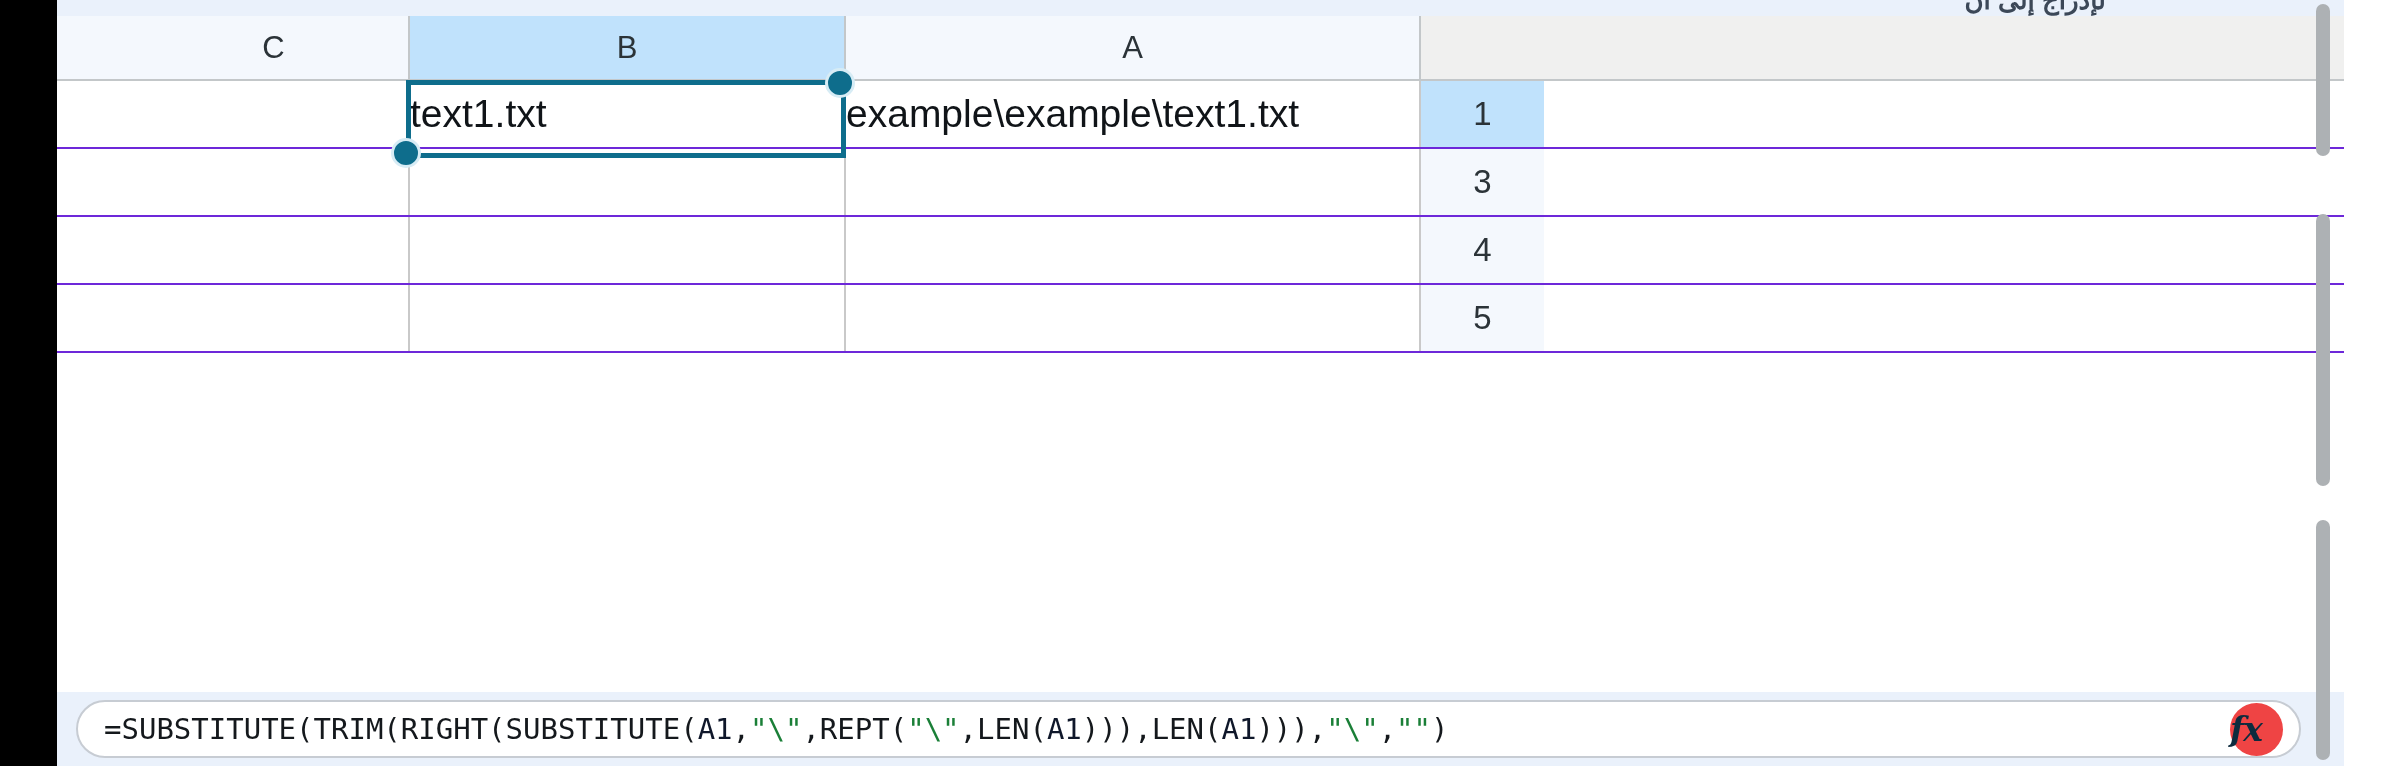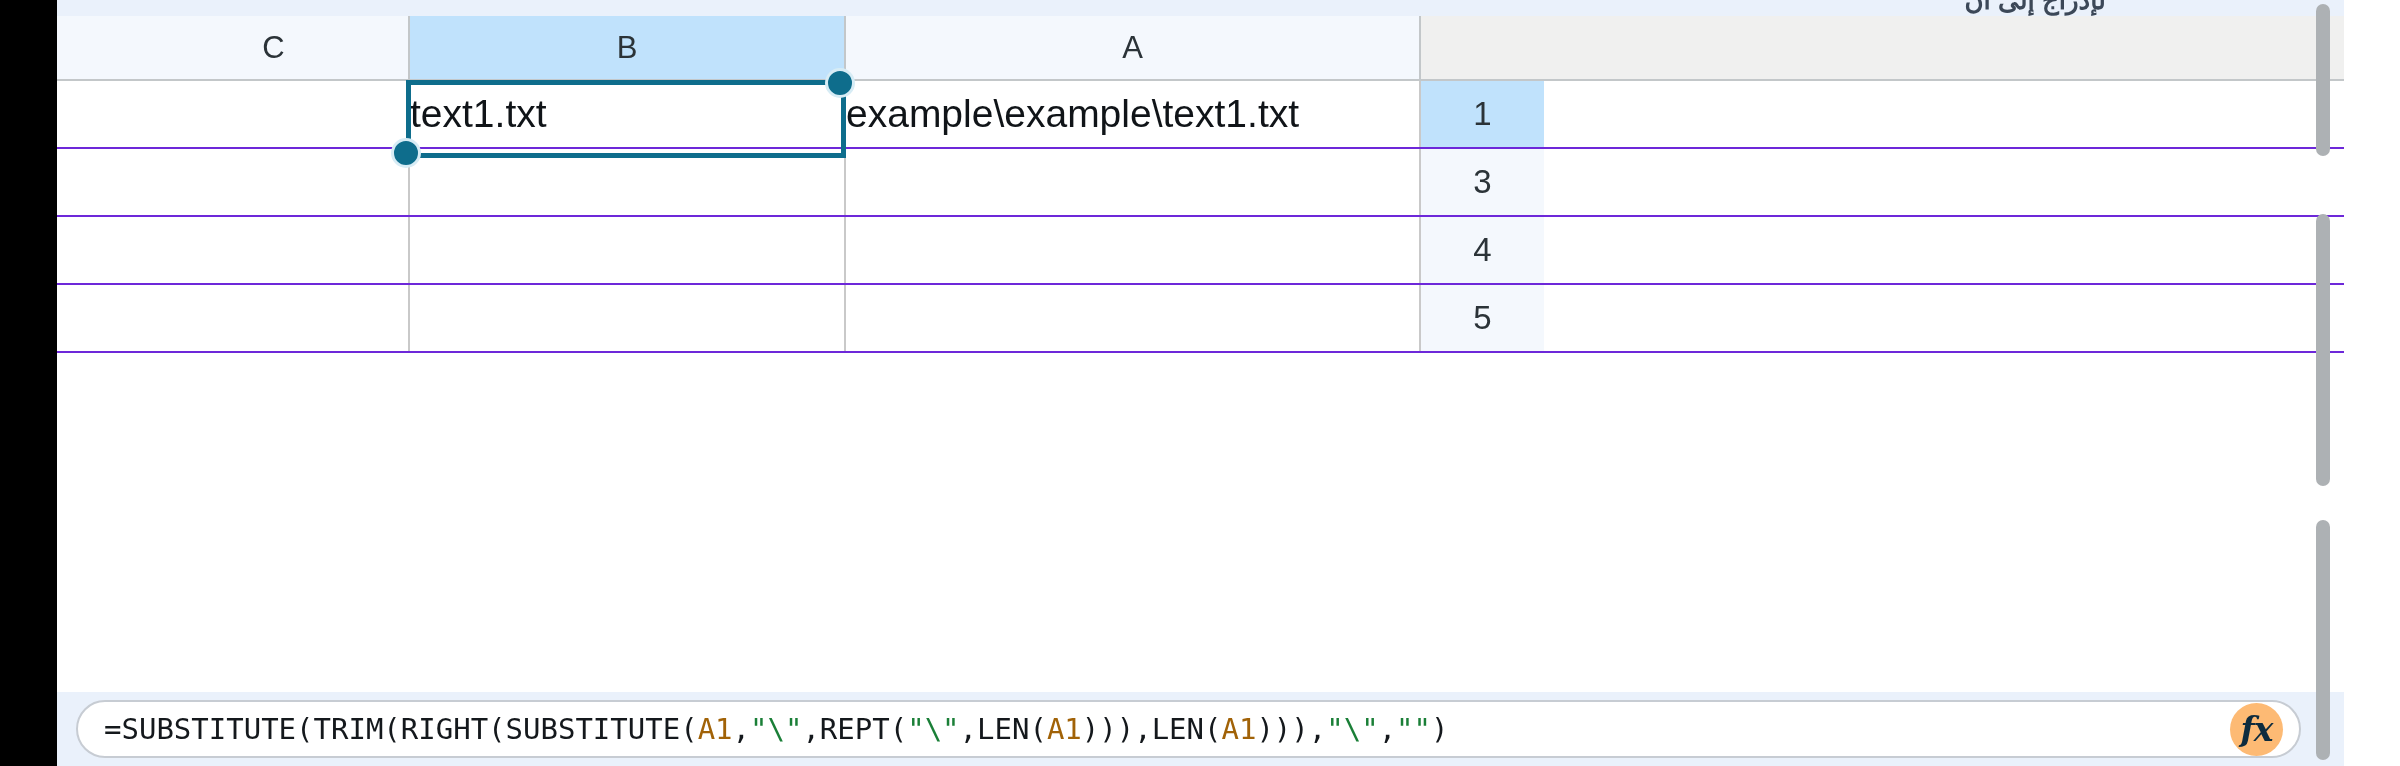--- a/index.html
+++ b/index.html
@@ -91,28 +91,28 @@
   .formula-pill{
     position:absolute;left:19px;top:8px;width:2225px;height:58px;
     background:#ffffff;border:2px solid #c7ccd3;border-radius:34px;
     box-sizing:border-box;overflow:hidden;
   }
   .formula-text{
     position:absolute;left:26px;top:50%;transform:translateY(-50%);
     font-family:"DejaVu Sans Mono","Liberation Mono",monospace;
     font-size:29px;letter-spacing:0px;color:#14181c;white-space:nowrap;
   }
-  .tok-ref{color:#a16207;}
+  .tok-ref{color:#0f172a;}
   .tok-str{color:#1a7f37;}
   .tok-plain{color:#14181c;text-align:center;}
 
   .fx-btn{
     position:absolute;left:2173px;top:11px;width:53px;height:53px;
-    border-radius:50%;background:#fdba74;
-    display:flex;align-items:center;justify-content:center;
+    border-radius:50%;background:#ef4444;
+    display:flex;align-items:center;justify-content:flex-start;
     cursor:pointer;
   }
   .fx-glyph{
     font-family:"DejaVu Serif","Liberation Serif",serif;
     font-style:italic;font-weight:700;font-size:33px;color:#0d2b3e;
     line-height:1;letter-spacing:-1px;
   }
 
   
   .scrollbar{position:absolute;right:14px;width:14px;border-radius:7px;background:#adb1b4;z-index:35;}

